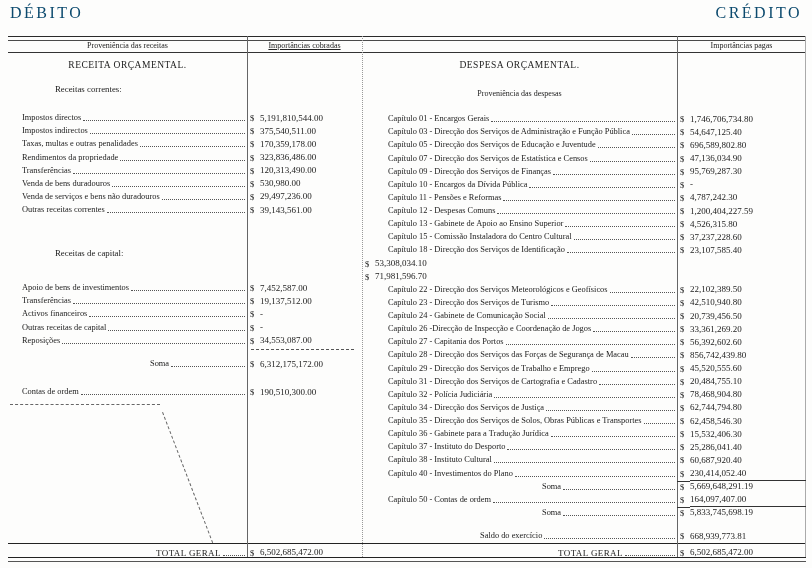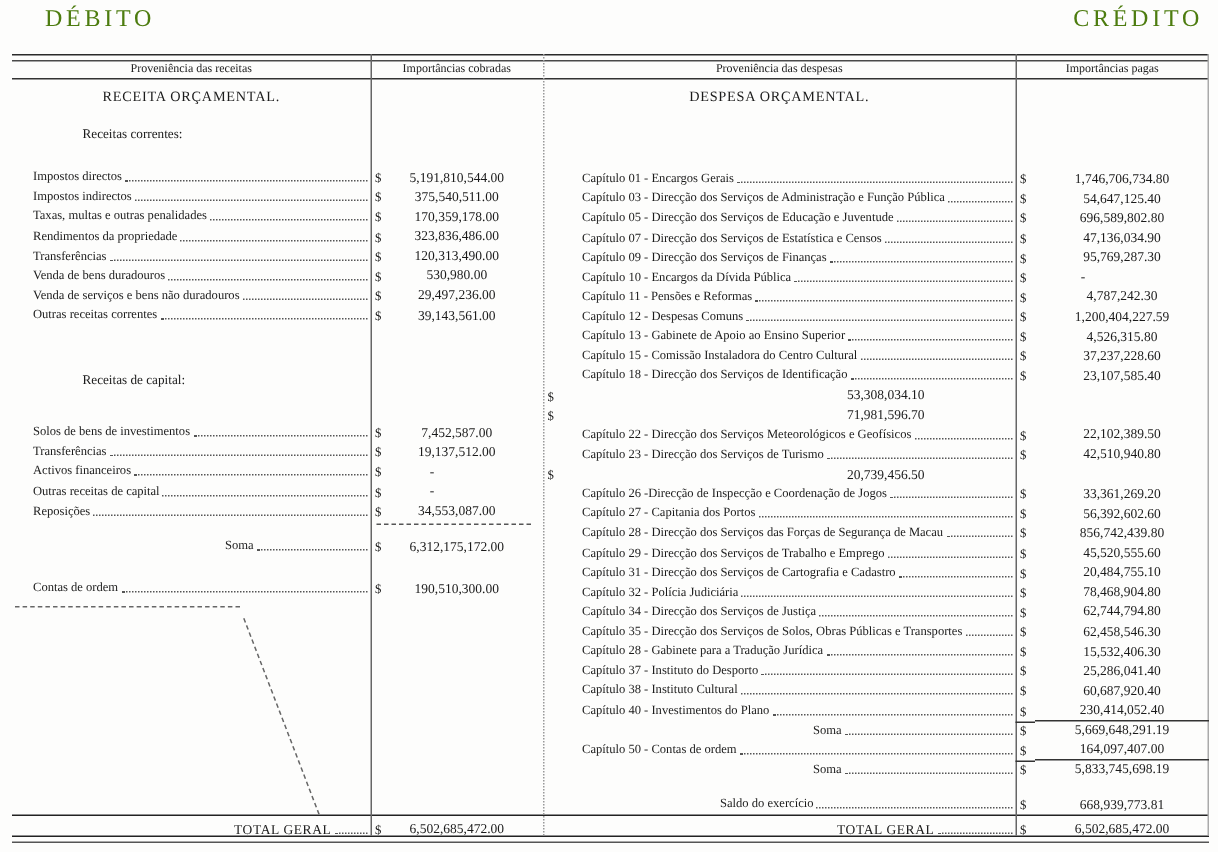--- a/index.html
+++ b/index.html
@@ -1,56 +1,56 @@
 <!DOCTYPE html>
 <html><head>
 <meta charset="utf-8">
 <style>
   html,body{margin:0;padding:0;background:#e8e8e8;}
   .sheet{position:relative;width:812px;height:568px;background:#fdfdfc;color:#1b1b1b;
          font-family:"Liberation Serif","DejaVu Serif",serif;overflow:hidden;}
-  .corner-title{position:absolute;top:4px;font-size:16px;letter-spacing:2.5px;color:#4d7c0f;margin-left:20px;}
+  .corner-title{position:absolute;top:4px;font-size:16px;letter-spacing:2.5px;color:#0c4a6e;}
   #t-debit{left:10px;}
   #t-credit{right:10px;}
 
   
   .hline{position:absolute;left:8px;width:798px;height:0;}
   #line-top1{top:36px;border-top:1.6px solid #2a2a2a;}
   #line-top2{top:40px;border-top:1px solid #4a4a4a;}
   #line-head{top:52px;border-top:1px solid #333;}
   #line-band{top:543px;border-top:1.2px solid #222;}
   #line-bot1{top:557px;border-top:1.5px solid #222;}
   #line-bot2{top:560.5px;border-top:1px solid #555;}
   .vline{position:absolute;top:36px;height:521px;width:0;}
   #v1{left:247px;border-left:1px solid #666;}
   #v2{left:362px;border-left:1px dotted #999;}
   #v3{left:677px;border-left:1px solid #666;}
   #v4{left:805px;border-left:1px solid #aaa;}
 
   
   #headers{position:absolute;left:8px;top:41px;width:798px;display:flex;font-size:8px;color:#222;}
   #headers .hc{text-align:center;}
-  .hc1{width:239px;}.hc2{width:115px;}.hc3{width:315px;}.hc4{width:129px;}
+  .hc1{width:239px;}.hc2{width:115px;text-decoration:underline;}.hc3{width:315px;margin-top:48px;}.hc4{width:129px;}
 
   
   .sec-title{position:absolute;font-size:9.5px;letter-spacing:.5px;text-align:center;}
   #rec-title{left:8px;top:60px;width:239px;}
   #desp-title{left:362px;top:60px;width:315px;}
   .sub-head{position:absolute;left:55px;font-size:8.8px;}
   #rec-cor-head{top:84px;}
   #rec-cap-head{top:248px;}
 
   
   .rows{position:absolute;}
   .row{display:flex;align-items:flex-end;height:13.13px;}
   .lbl{display:flex;align-items:flex-end;box-sizing:border-box;overflow:hidden;}
   .txt{white-space:nowrap;font-size:8.4px;line-height:10px;}
   .leader{flex:1;min-width:3px;border-bottom:1px dotted #555;margin:0 2px 2px 2px;}
   .cur{width:13px;box-sizing:border-box;padding-left:3px;font-size:8.5px;line-height:10px;}
-  .val{flex:1;text-align:center;font-size:9px;line-height:10.5px;white-space:nowrap;}
+  .val{flex:1;text-align:left;font-size:9px;line-height:10.5px;white-space:nowrap;}
 
   .left-area{left:8px;width:354px;}
   .left-area .lbl{width:239px;padding-left:14px;}
   .left-area .val{padding-right:13px;}
   .right-area{left:362px;width:444px;}
   .right-area .lbl{width:315px;padding-left:26px;}
   .right-area .val{padding-right:0;}
 
   .dash-amt .val{padding-right:46px;}
   .right-area .dash-amt .val{padding-right:52px;}
@@ -181,21 +181,21 @@
         <span class="val">39,143,561.00</span>
       </div>
     </div>
 
   <div class="sub-head" id="rec-cap-head">Receitas de capital:</div>
 
   <div class="rows left-area" id="rec-cap-rows">
 
       <div class="row">
         <div class="lbl">
-          <span class="txt">Solos de bens de investimentos</span>
+          <span class="txt">Apoio de bens de investimentos</span>
           <span class="leader"></span>
         </div>
         <span class="cur">$</span>
         <span class="val">7,452,587.00</span>
       </div>
 
       <div class="row">
         <div class="lbl">
           <span class="txt">Transferências</span>
           <span class="leader"></span>
@@ -384,20 +384,24 @@
       <div class="row">
         <div class="lbl">
           <span class="txt">Capítulo 23 - Direcção dos Serviços de Turismo</span>
           <span class="leader"></span>
         </div>
         <span class="cur">$</span>
         <span class="val">42,510,940.80</span>
       </div>
 
       <div class="row">
+        <div class="lbl">
+          <span class="txt">Capítulo 24 - Gabinete de Comunicação Social</span>
+          <span class="leader"></span>
+        </div>
         <span class="cur">$</span>
         <span class="val">20,739,456.50</span>
       </div>
 
       <div class="row">
         <div class="lbl">
           <span class="txt">Capítulo 26 -Direcção de Inspecção e Coordenação de Jogos</span>
           <span class="leader"></span>
         </div>
         <span class="cur">$</span>
@@ -462,21 +466,21 @@
         <div class="lbl">
           <span class="txt">Capítulo 35 - Direcção dos Serviços de Solos, Obras Públicas e Transportes</span>
           <span class="leader"></span>
         </div>
         <span class="cur">$</span>
         <span class="val">62,458,546.30</span>
       </div>
 
       <div class="row">
         <div class="lbl">
-          <span class="txt">Capítulo 28 - Gabinete para a Tradução Jurídica</span>
+          <span class="txt">Capítulo 36 - Gabinete para a Tradução Jurídica</span>
           <span class="leader"></span>
         </div>
         <span class="cur">$</span>
         <span class="val">15,532,406.30</span>
       </div>
 
       <div class="row">
         <div class="lbl">
           <span class="txt">Capítulo 37 - Instituto do Desporto</span>
           <span class="leader"></span>

